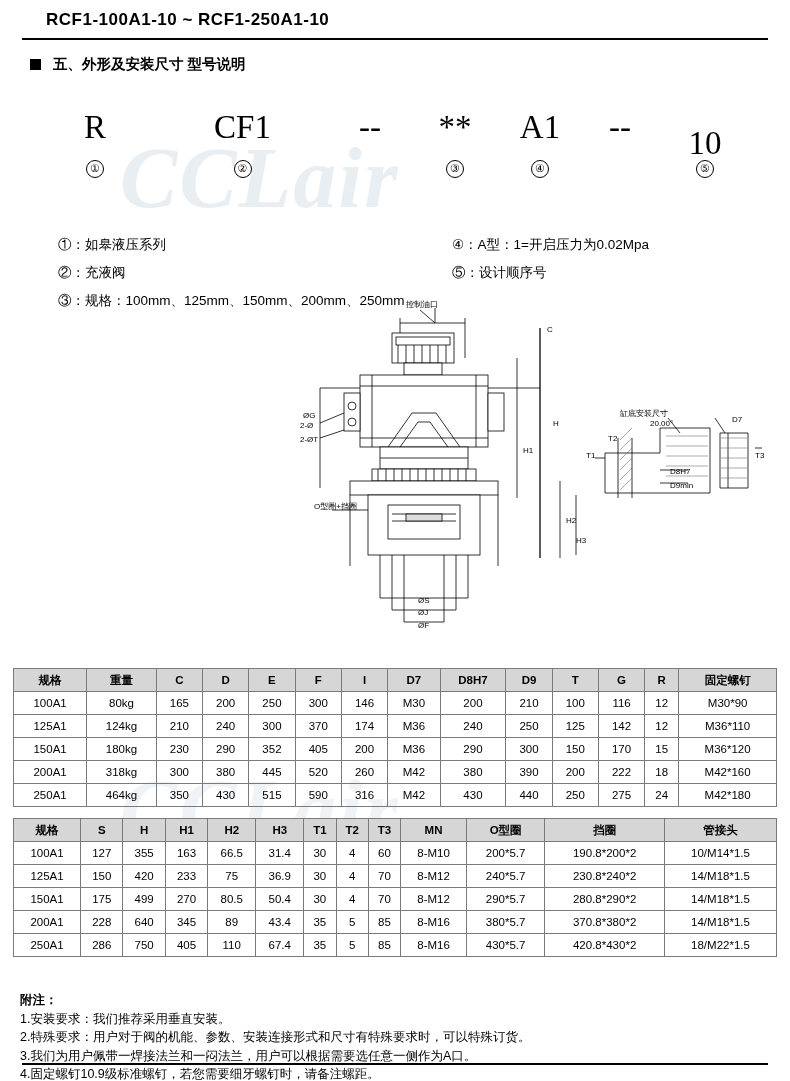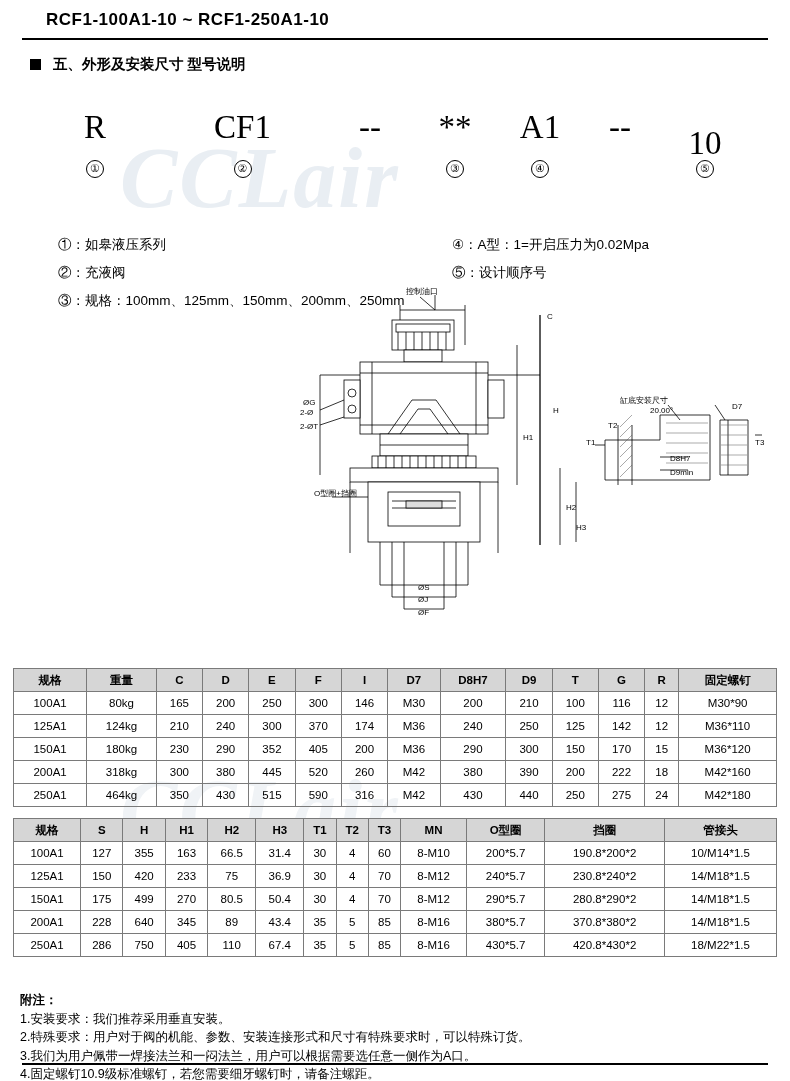--- a/index.html
+++ b/index.html
@@ -124,21 +124,21 @@
     font-weight: bold;
     color: #f0f3f6;
     letter-spacing: 2px;
     z-index: 0;
     pointer-events: none;
   }
   
   .drawing {
     position: absolute;
     left: 20px;
-    top: 285px;
+    top: 298px;
     width: 750px;
     height: 355px;
   }
   .drawing svg { display: block; }
   
   .tbl {
     position: absolute;
     border-collapse: collapse;
     font-size: 11.5px;
     background: transparent;

